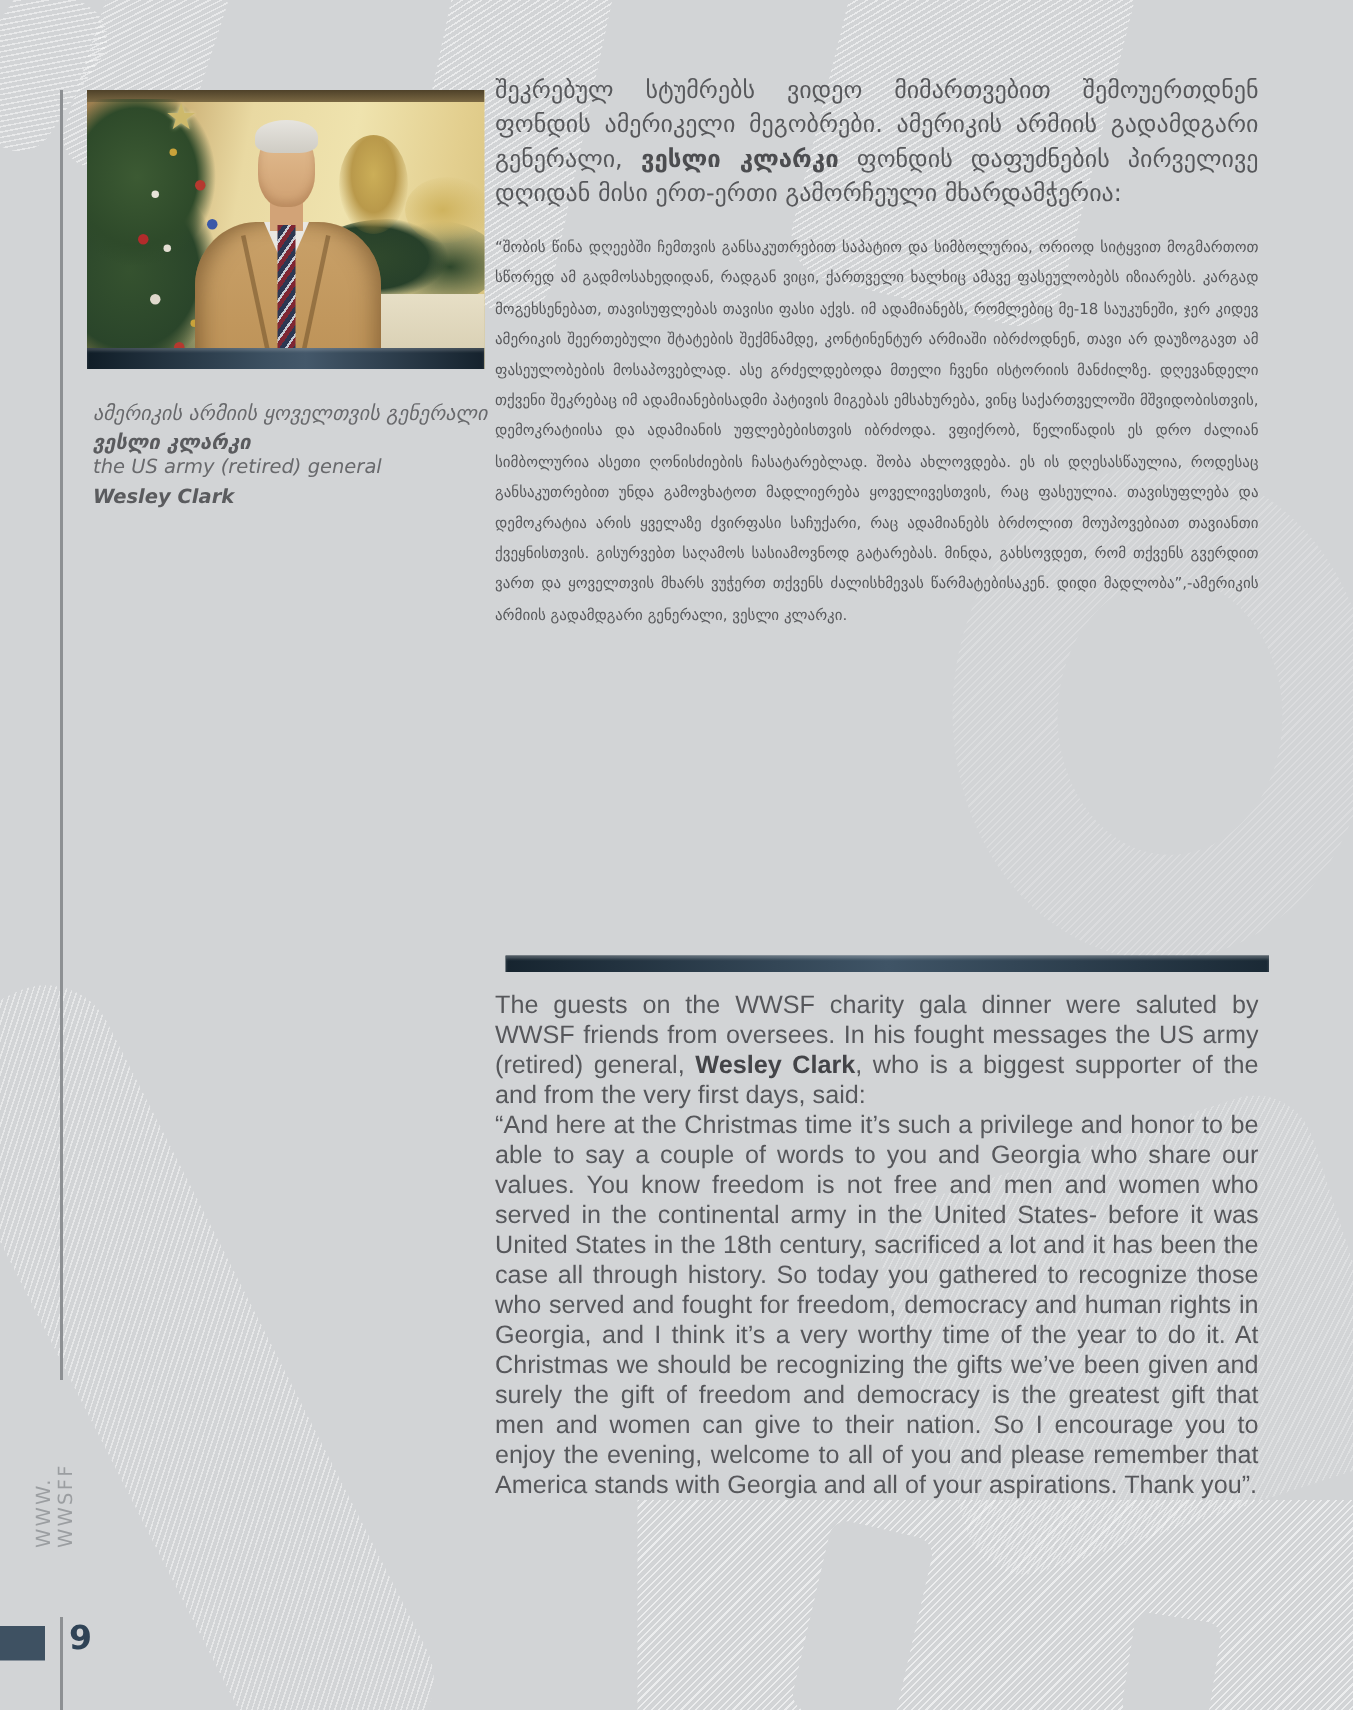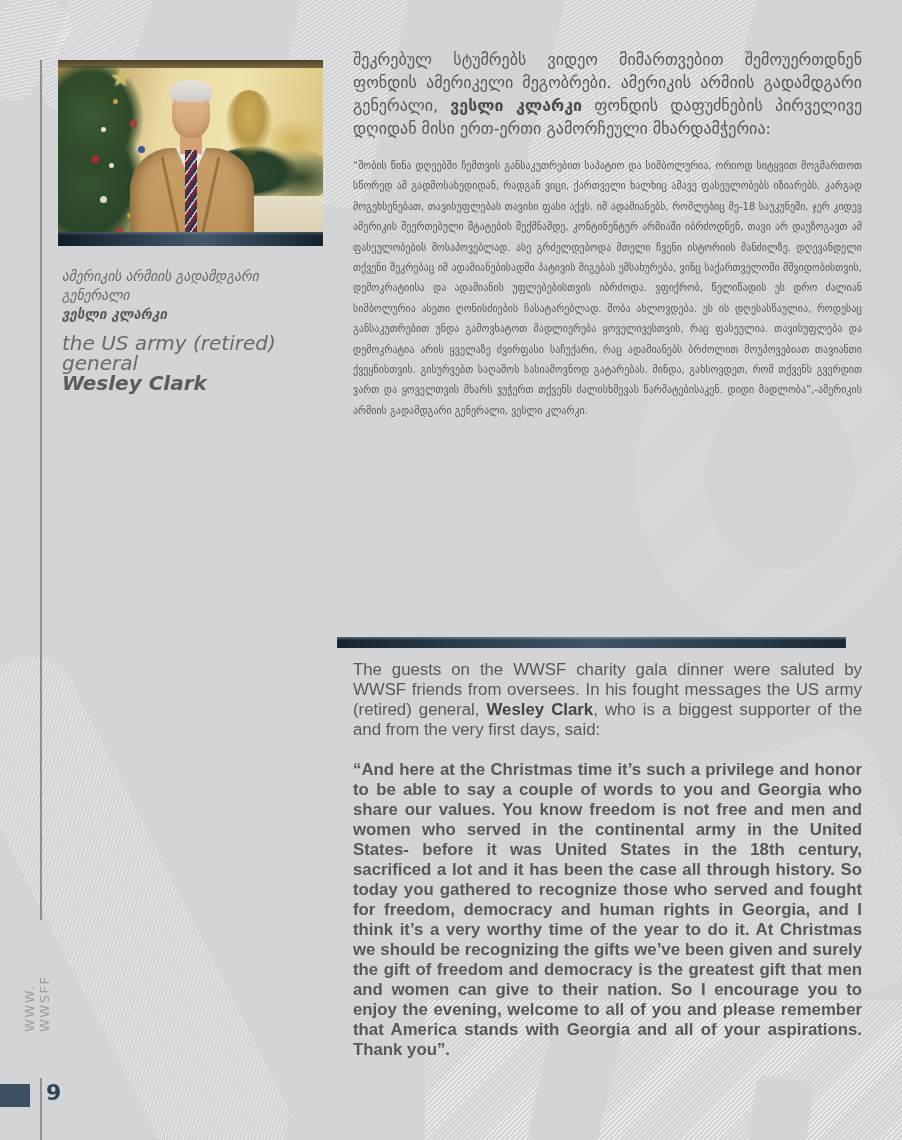--- a/index.html
+++ b/index.html
@@ -83,39 +83,39 @@
     background:linear-gradient(to bottom,#e0b98c 20%,#d3a678 80%); box-shadow:inset 0 -4px 6px rgba(140,90,50,.35); }
   .ph-hair { position:absolute; left:112px; top:20px; width:42px; height:22px; border-radius:50% 50% 30% 30%;
     background:linear-gradient(to bottom,#e6e4df,#cfccc4); }
   .ph-bar { position:absolute; left:0; bottom:0; width:100%; height:14px;
     background:linear-gradient(to right,#101d27 0%,#3c5061 45%,#44586a 55%,#15222d 100%);
     box-shadow:inset 0 2px 2px rgba(255,255,255,.18); }
 
   
   .cap { position:absolute; left:62px; width:268px; color:#68696c; font-style:italic; }
   .cap-ka { top:267px; font-size:13.5px; line-height:19px; }
-  .cap-en { top:333px; font-size:20px; line-height:20px; }
+  .cap-en { top:302px; font-size:13px; line-height:20px; }
   .cap b { color:#5a5b5e; }
 
   
-  .col { position:absolute; left:353px; width:509px; color:#57585b; }
+  .col { position:absolute; left:330px; width:509px; color:#57585b; }
   .ka-block { top:48px; height:585px; overflow:hidden; }
   .ka-intro { font-size:16px; line-height:23px; text-align:justify; }
   .ka-intro b { color:#4c4d50; }
   .ka-quote { margin-top:16px; font-size:10px; line-height:20.4px; text-align:justify; }
 
   .divider { position:absolute; left:337px; top:637px; width:509px; height:11px;
     background:linear-gradient(to right,#16242f 0%,#3f5466 50%,#1a2935 100%);
     box-shadow:inset 0 2px 2px rgba(255,255,255,.25); }
 
   .en-block { top:660px; height:470px; overflow:hidden;
     font-family:"Liberation Sans","DejaVu Sans",sans-serif; color:#56575b; }
   .en-intro { font-size:16.8px; line-height:20px; text-align:justify; }
   .en-intro b { color:#434448; }
-  .en-quote { margin-top:20px; font-size:16.8px; line-height:20px; text-align:justify;font-weight:bold; }
+  .en-quote { font-size:16.8px; line-height:20px; text-align:justify; }
   .en-tail  { font-size:16.8px; line-height:20px; }
 </style>
 </head>
 <body>
 
 <div class="page">
 
   <div class="wm wm-a"></div>
   <div class="wm wm-b"></div>
   <div class="wm wm-c"></div>
@@ -149,21 +149,21 @@
     <div class="ph-lapelR"></div>
     <div class="ph-shirt"></div>
     <div class="ph-neck"></div>
     <div class="ph-tie"></div>
     <div class="ph-face"></div>
     <div class="ph-hair"></div>
     <div class="ph-bar"></div>
   </div>
 
   <div class="cap cap-ka">
-    <span>ამერიკის არმიის გადამდგარი გენერალი</span><br>
+    <span>ამერიკის არმიის ყოველთვის გენერალი</span><br>
     <b>ვესლი კლარკი</b>
   </div>
   <div class="cap cap-en">
     <span>the US army (retired) general</span><br>
     <b>Wesley Clark</b>
   </div>
 
   <div class="col ka-block">
     <p class="ka-intro"><span>შეკრებულ სტუმრებს ვიდეო მიმართვებით შემოუერთდნენ ფონდის ამერიკელი მეგობრები. ამერიკის არმიის გადამდგარი გენერალი, </span><b>ვესლი კლარკი</b><span> ფონდის დაფუძნების პირველივე დღიდან მისი ერთ-ერთი გამორჩეული მხარდამჭერია:</span></p>
     <p class="ka-quote">“შობის წინა დღეებში ჩემთვის განსაკუთრებით საპატიო და სიმბოლურია, ორიოდ სიტყვით მოგმართოთ სწორედ ამ გადმოსახედიდან, რადგან ვიცი, ქართველი ხალხიც ამავე ფასეულობებს იზიარებს. კარგად მოგეხსენებათ, თავისუფლებას თავისი ფასი აქვს. იმ ადამიანებს, რომლებიც მე-18 საუკუნეში, ჯერ კიდევ ამერიკის შეერთებული შტატების შექმნამდე, კონტინენტურ არმიაში იბრძოდნენ, თავი არ დაუზოგავთ ამ ფასეულობების მოსაპოვებლად. ასე გრძელდებოდა მთელი ჩვენი ისტორიის მანძილზე. დღევანდელი თქვენი შეკრებაც იმ ადამიანებისადმი პატივის მიგებას ემსახურება, ვინც საქართველოში მშვიდობისთვის, დემოკრატიისა და ადამიანის უფლებებისთვის იბრძოდა. ვფიქრობ, წელიწადის ეს დრო ძალიან სიმბოლურია ასეთი ღონისძიების ჩასატარებლად. შობა ახლოვდება. ეს ის დღესასწაულია, როდესაც განსაკუთრებით უნდა გამოვხატოთ მადლიერება ყოველივესთვის, რაც ფასეულია. თავისუფლება და დემოკრატია არის ყველაზე ძვირფასი საჩუქარი, რაც ადამიანებს ბრძოლით მოუპოვებიათ თავიანთი ქვეყნისთვის. გისურვებთ საღამოს სასიამოვნოდ გატარებას. მინდა, გახსოვდეთ, რომ თქვენს გვერდით ვართ და ყოველთვის მხარს ვუჭერთ თქვენს ძალისხმევას წარმატებისაკენ. დიდი მადლობა”,-ამერიკის არმიის გადამდგარი გენერალი, ვესლი კლარკი.</p>

